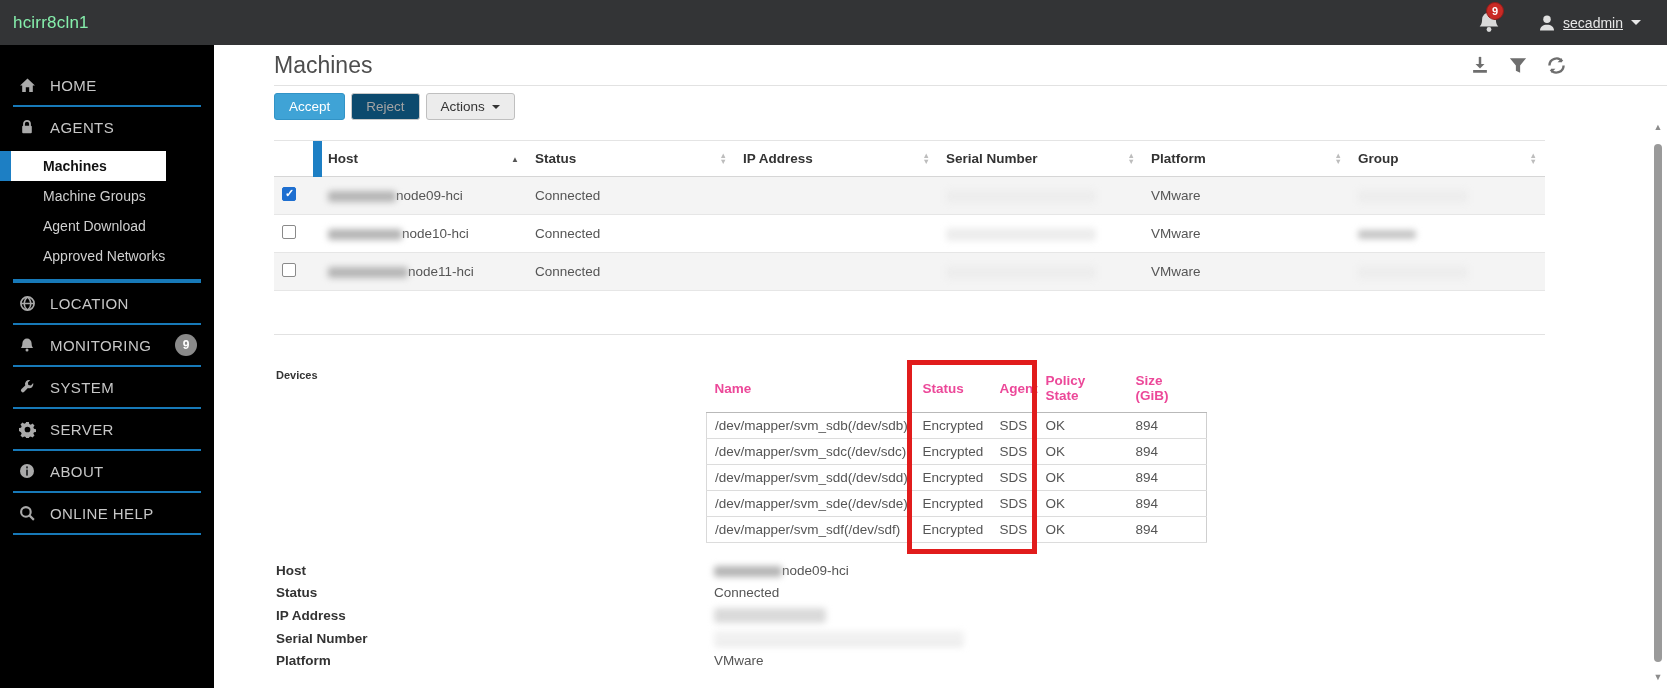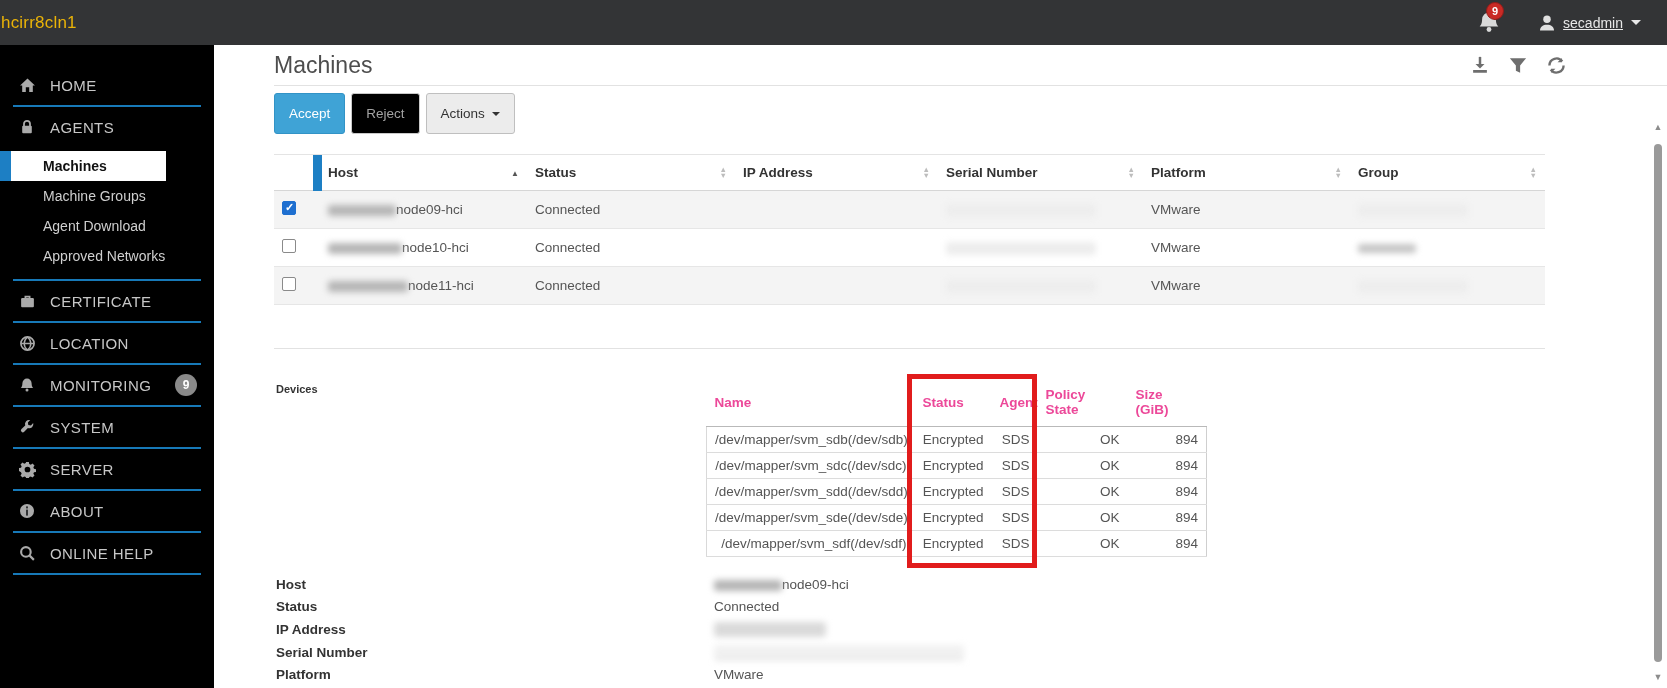--- a/index.html
+++ b/index.html
@@ -2,21 +2,21 @@
 <html><head>
 <meta charset="utf-8">
 <style>
   * { margin:0; padding:0; box-sizing:border-box; }
   html,body { background:#888; }
   body { font-family:"Liberation Sans", sans-serif; }
   #app { position:relative; width:1667px; height:688px; background:#fff; overflow:hidden; }
 
   
   .topbar { position:absolute; top:0; left:0; width:100%; height:45px; background:#333436; display:flex; align-items:center; justify-content:space-between; z-index:30; }
-  .brand { color:#eab308; font-size:17px; padding-left:1px; letter-spacing:.2px; }
+  .brand { color:#86efac; font-size:17px; padding-left:13px; letter-spacing:.2px; }
   .topbar-right { display:flex; align-items:center; gap:34px; padding-right:26px; }
   .bell-wrap { position:relative; width:26px; height:26px; cursor:pointer; }
   .badge-red { position:absolute; top:-8px; left:9px; min-width:18px; height:18px; border-radius:9px; background:#c92a25; color:#fff; font-size:11px; font-weight:bold; display:flex; align-items:center; justify-content:center; padding:0 4px; border:1px solid #8f1d1a; }
   .user-menu { display:flex; align-items:center; gap:6px; color:#e8e8e8; font-size:14px; cursor:pointer;text-decoration:underline; }
   .caret-down { width:0; height:0; border-left:5px solid transparent; border-right:5px solid transparent; border-top:5px solid #e8e8e8; display:inline-block; margin-left:2px; }
 
   
   .sidebar { position:absolute; top:45px; left:0; width:214px; height:643px; background:#000000; padding-top:20px; z-index:20; }
   .nav-item { height:40px; display:flex; align-items:center; padding-left:18px; gap:14px; color:#c7c7c7; font-size:15px; letter-spacing:.4px; cursor:pointer; }
   .nav-item .nav-icon { width:18px; height:18px; display:flex; align-items:center; justify-content:center; }
@@ -29,23 +29,23 @@
   .gray-badge { background:#8a8a8a; color:#fff; font-size:12px; font-weight:bold; min-width:22px; height:22px; border-radius:11px; display:inline-flex; align-items:center; justify-content:center; margin-left:10px; padding:0 6px; }
 
   
   .main { position:absolute; top:45px; left:260px; width:1407px; height:643px; background:#fff; padding:0 0 0 14px; overflow:hidden; }
   .title-row { display:flex; align-items:center; justify-content:space-between; height:41px; border-bottom:1px solid #e2e2e2; padding-right:100px; }
   .page-title { font-size:23px; color:#4d4d4d; }
   .title-icons { display:flex; align-items:center; gap:16px; }
   .tool-icon { width:22px; height:22px; display:flex; align-items:center; justify-content:center; cursor:pointer; }
 
   .btn-row { display:flex; gap:6px; margin-top:7px; }
-  .btn { font-size:13.5px; padding:12px 14px; border-radius:3px; cursor:pointer; border:1px solid transparent; display:inline-flex; align-items:center; gap:7px; }
+  .btn { font-size:13.5px; padding:5px 14px; border-radius:3px; cursor:pointer; border:1px solid transparent; display:inline-flex; align-items:center; gap:7px; }
   .btn-accept { background:#3fa3d6; border-color:#3293c6; color:#fff; }
-  .btn-reject { background:#000000; border-color:#c9c9c9; color:#a3a3a3; }
+  .btn-reject { background:#0c4a6e; border-color:#c9c9c9; color:#a3a3a3; }
   .btn-actions { background:#ececec; border-color:#bfbfbf; color:#333; }
   .btn-actions .caret-dark { width:0; height:0; border-left:4px solid transparent; border-right:4px solid transparent; border-top:4px solid #333; }
 
   
   .mtable { width:1271px; border-collapse:collapse; table-layout:fixed; margin-top:20px; }
   .mtable th { text-align:left; font-size:13.5px; color:#333; padding:10px 8px; border-top:1px solid #e4e4e4; border-bottom:1px solid #d6d6d6; position:relative; background:#fff; }
   .mtable td { font-size:13.5px; color:#555; padding:10px 8px; border-bottom:1px solid #e6e6e6; }
   .mtable tr.striped td { background:#f4f4f4; }
   .th-host::before { content:""; position:absolute; left:-7px; top:0; bottom:-1px; width:9px; background:#1d7fc4; }
   .sort-single { position:absolute; right:8px; top:50%; transform:translateY(-50%); font-size:8px; color:#555; }
@@ -58,21 +58,21 @@
   .blur-faint { background:#ededed; height:13px; }
   .blur-gray { background:#c4c4c4; height:9px; }
   .table-tail { width:1271px; height:44px; border-bottom:1px solid #e2e2e2; }
 
   
   .devices-section { display:grid; grid-template-columns:432px 1fr; margin-top:34px; }
   .section-label { font-size:11px; font-weight:bold; color:#333; padding-left:2px; }
   .dtable-wrap { position:relative; width:500px; }
   .dtable { border-collapse:collapse; table-layout:fixed; width:500px; }
   .dtable th { text-align:left; font-size:13.5px; color:#ec4899; padding:4px 8px 9px 8px; border-bottom:1px solid #b9b9b9; }
-  .dtable td { font-size:13.5px; color:#555; padding:5px 8px; border-bottom:1px solid #dcdcdc;text-align:right; }
+  .dtable td { font-size:13.5px; color:#555; padding:5px 8px; border-bottom:1px solid #dcdcdc; }
   .dtable td:first-child { border-left:1px solid #d9d9d9; }
   .dtable td:last-child { border-right:1px solid #cfcfcf; }
   .red-box { position:absolute; left:201px; top:-9px; width:130px; height:194px; border:5px solid #e11c1c; pointer-events:none; }
 
   
   .details { margin-top:16px; }
   .detail-row { display:grid; grid-template-columns:432px 1fr; align-items:center; height:22.6px; }
   .detail-label { font-size:13.5px; font-weight:bold; color:#333; padding-left:2px; }
   .detail-value { font-size:13.5px; color:#555; padding-left:8px; }
   .serial-blur { border-bottom:1px solid #c9c9c9; }
@@ -144,29 +144,20 @@
       </div>
       <div class="sub-item">
         <span>Agent Download</span>
       </div>
       <div class="sub-item">
         <span>Approved Networks</span>
       </div>
     </div>
     <div class="nav-sep"></div>
 
-    <div class="nav-item">
-      <span class="nav-icon">
-        <svg width="17" height="17" viewBox="0 0 16 16">
-            <path fill="none" stroke="#aaaaaa" stroke-width="1.6" d="M6 5V3.4h4V5"></path>
-            <rect fill="#aaaaaa" x="2" y="4.8" width="12" height="8.6" rx="1"></rect>
-          </svg>
-      </span>
-      <span>CERTIFICATE</span>
-    </div>
     <div class="nav-sep"></div>
 
     <div class="nav-item">
       <span class="nav-icon">
         <svg width="17" height="17" viewBox="0 0 16 16">
             <circle fill="none" stroke="#aaaaaa" stroke-width="1.6" cx="8" cy="8" r="6.2"></circle>
             <path fill="none" stroke="#aaaaaa" stroke-width="1.3" d="M2 8h12M8 1.8c-4.2 3.6-4.2 8.8 0 12.4 4.2-3.6 4.2-8.8 0-12.4z"></path>
           </svg>
       </span>
       <span>LOCATION</span>

